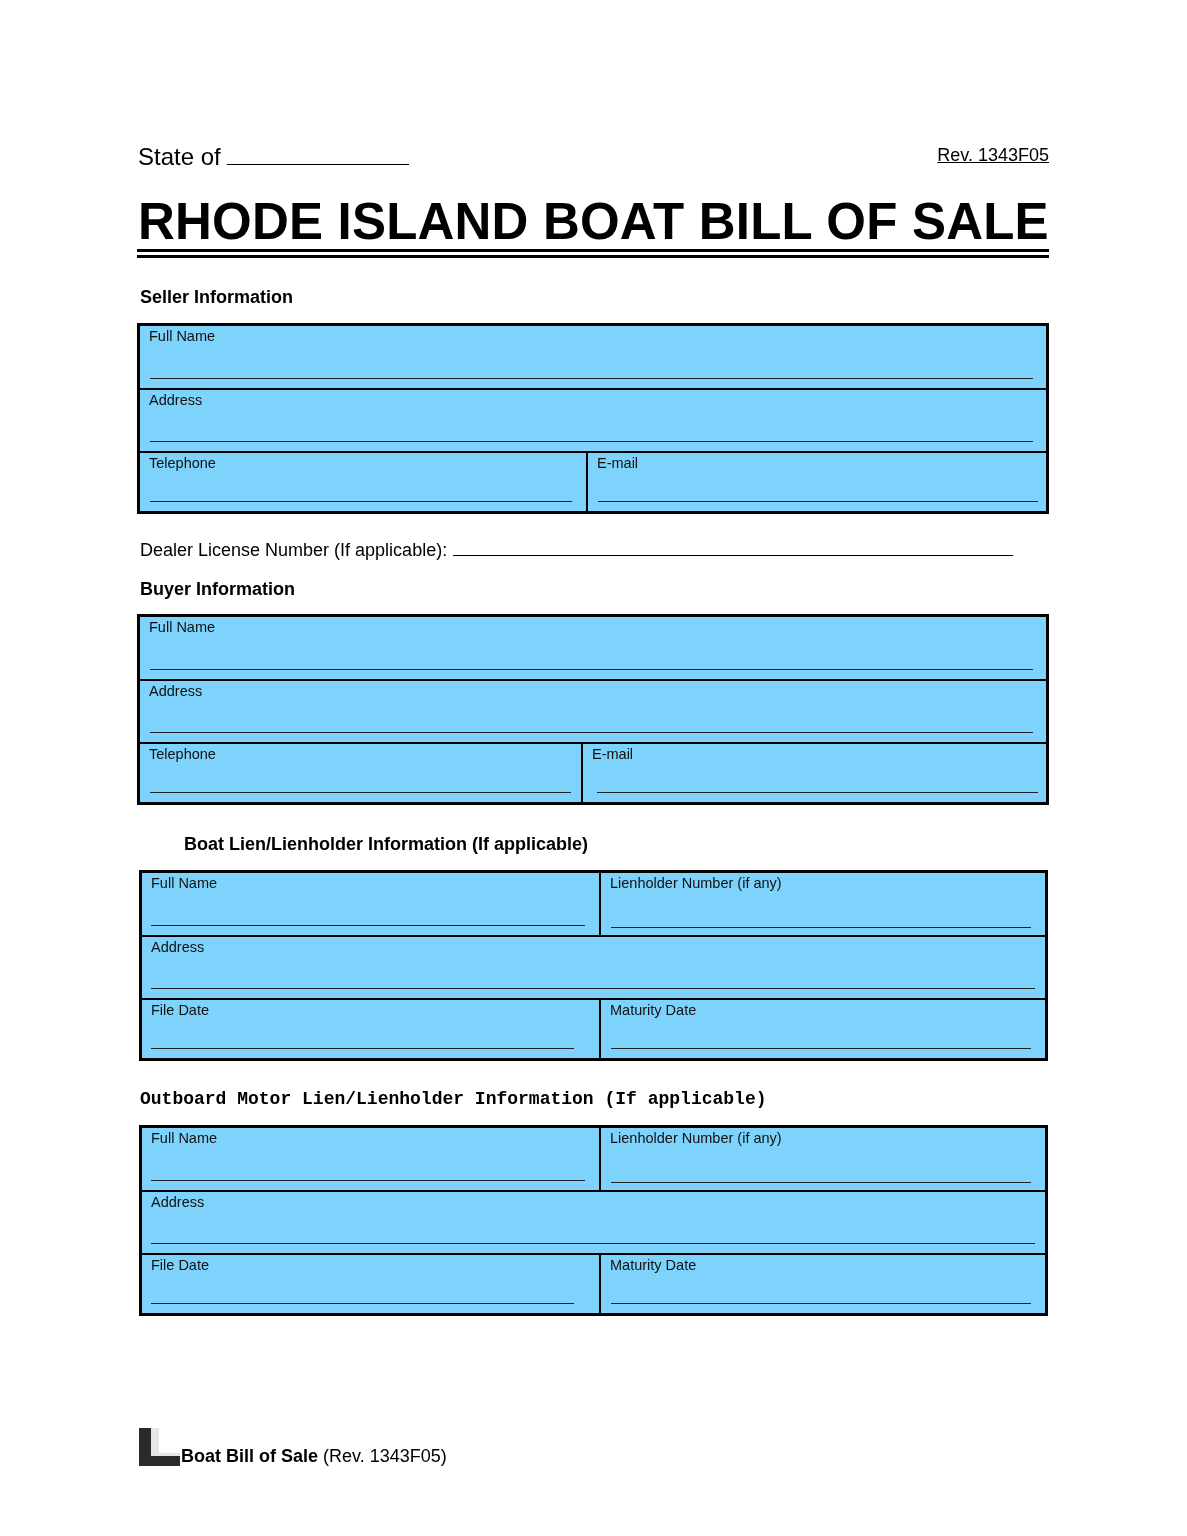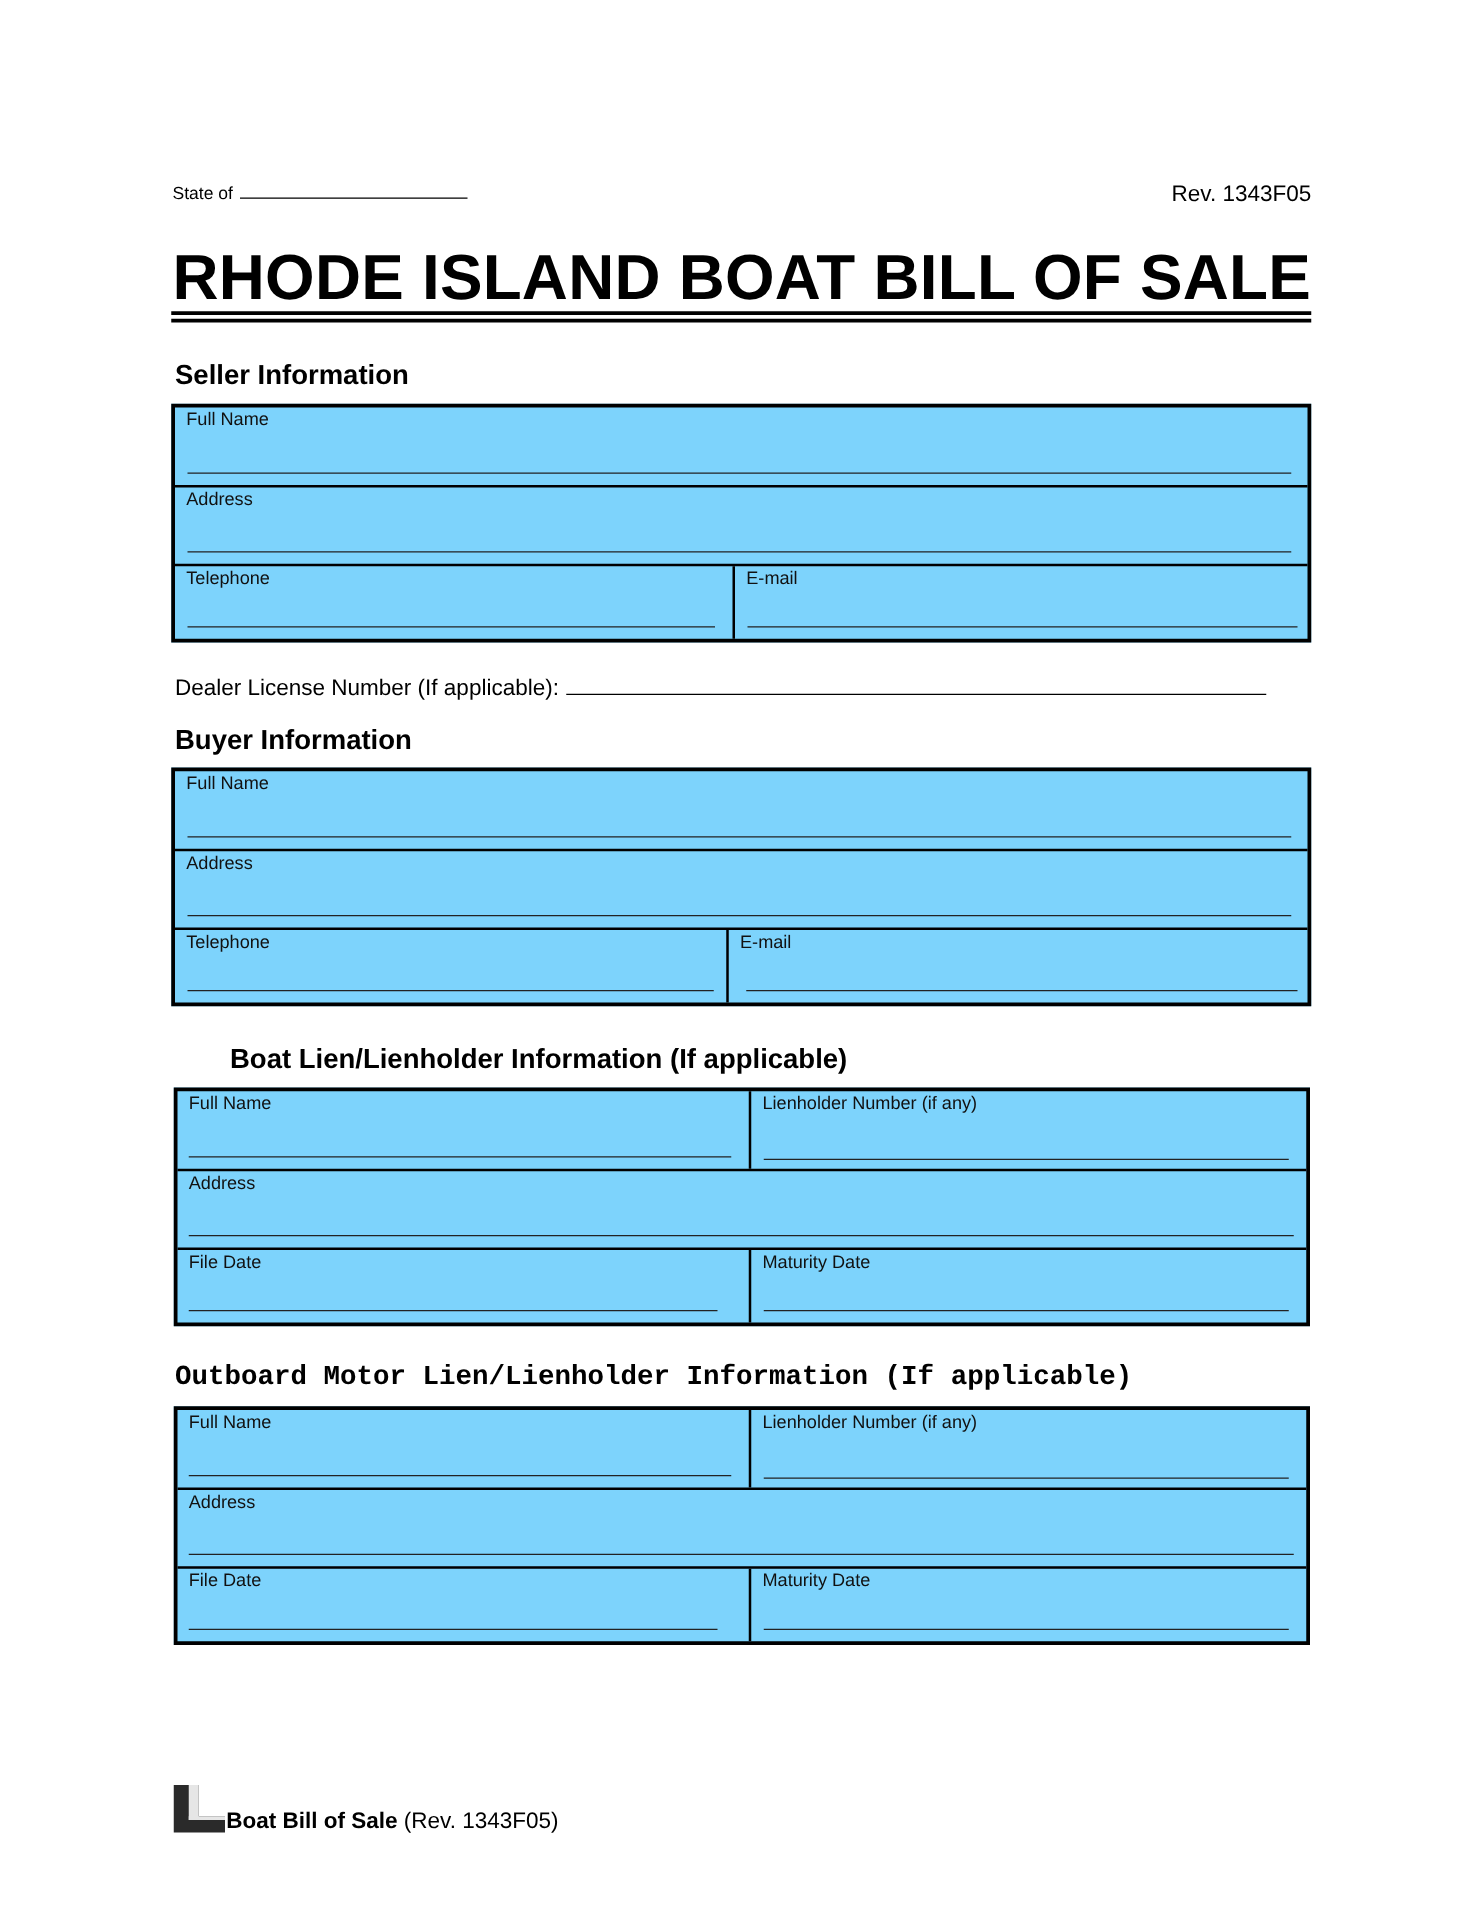--- a/index.html
+++ b/index.html
@@ -1,29 +1,29 @@
 <!DOCTYPE html>
 <html><head>
   <meta charset="utf-8">
   <style>
     * { box-sizing: border-box; margin: 0; padding: 0; }
     html, body { width: 1187px; height: 1536px; background: #ffffff; }
     body { position: relative; font-family: "Liberation Sans", sans-serif; color: #000; overflow: hidden; }
 
     .abs { position: absolute; }
 
-    .state-line { left: 138px; top: 143px; font-size: 14px; }
+    .state-line { left: 138px; top: 143px; font-size: 24px; }
     .state-line .blank { display: inline-block; width: 182px; border-bottom: 1.5px solid #000; height: 16px; vertical-align: baseline; margin-left: 6px; }
-    .rev { right: 138px; top: 145px; font-size: 18px; }
+    .rev { right: 138px; top: 145px; font-size: 18px; text-decoration: underline; }
 
     .title { left: 138px; top: 192px; width: 911px; text-align: left; font-size: 51px; font-weight: bold; letter-spacing: 0.2px; }
     .rule1 { left: 137px; top: 249px; width: 912px; height: 3px; background: #000; }
     .rule2 { left: 137px; top: 255px; width: 912px; height: 3px; background: #000; }
 
-    .section-head { font-size: 22px; font-weight: bold; }
+    .section-head { font-size: 18px; font-weight: bold; }
 
     .box { border: 3px solid #000; background: #7dd3fc; }
     .row { position: relative; border-top: 2px solid #000; }
     .row:first-child { border-top: none; }
     .cell { position: absolute; top: 0; bottom: 0; }
     .cell.split { border-left: 2px solid #000; text-decoration: underline; }
     .lbl { position: absolute; left: 9px; top: 2px; font-size: 14.5px; color: #111; }
     .line { position: absolute; bottom: 9px; height: 1.5px; background: #222; }
 
     .dealer { left: 140px; top: 540px; font-size: 18px; }

